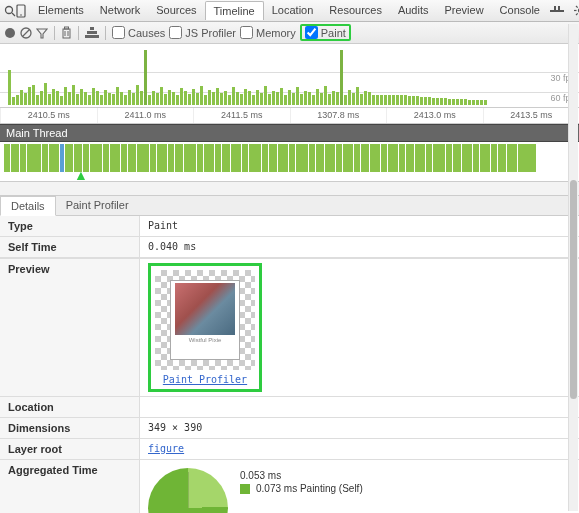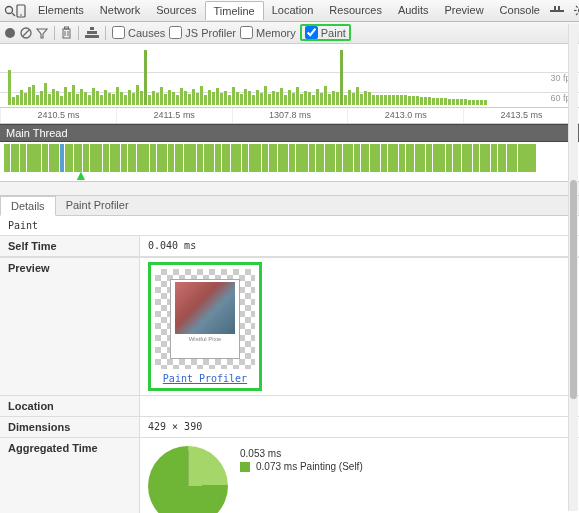--- a/index.html
+++ b/index.html
@@ -280,20 +280,21 @@
       <div class="bar" style="height:6px"></div>
       <div class="bar" style="height:6px"></div>
       <div class="bar" style="height:5px"></div>
       <div class="bar" style="height:5px"></div>
       <div class="bar" style="height:5px"></div>
       <div class="bar" style="height:5px"></div>
       <div class="bar" style="height:5px"></div>
   </div>
   <div class="ruler">
     <span>2410.5 ms</span>
+      <span>2411.0 ms</span>
       <span>2411.5 ms</span>
       <span>1307.8 ms</span>
       <span>2413.0 ms</span>
       <span>2413.5 ms</span>
   </div>
 </div>
 
 <div class="mainthread-hdr">Main Thread</div>
 <div class="mainthread">
   <div class="mt-block" style="width:6px"></div>
@@ -358,20 +359,21 @@
 
 <div class="spacer"></div>
 
 <div class="subtabs">
   <div class="subtab active">Details</div>
   <div class="subtab">Paint Profiler</div>
 </div>
 
 <div class="details">
   <div class="row">
+      <div class="k">Type</div>
       <div class="v">Paint</div>
     </div>
   <div class="row">
       <div class="k">Self Time</div>
       <div class="v">0.040 ms</div>
     </div>
   <div class="row">
     </div>
   <div class="row">
     <div class="k">Preview</div>
@@ -385,21 +387,25 @@
         </div>
         <div style="text-align:center;margin-top:4px"><span class="link">Paint Profiler</span></div>
       </div>
     </div>
   </div>
   <div class="row">
       <div class="k">Location</div>
     </div>
   <div class="row">
       <div class="k">Dimensions</div>
-      <div class="v">429 × 390</div>
+      <div class="v">349 × 390</div>
+    </div>
+  <div class="row">
+      <div class="k">Layer root</div>
+      <div class="v"><span class="link">figure</span></div>
     </div>
   <div class="row">
     <div class="k">Aggregated Time</div>
     <div class="v">
       <div class="pie-wrap">
         <div class="pie"></div>
         <div class="legend">
           <div>0.053 ms</div>
           <div>
               <span class="sw" style="background:#6fb536"></span>

